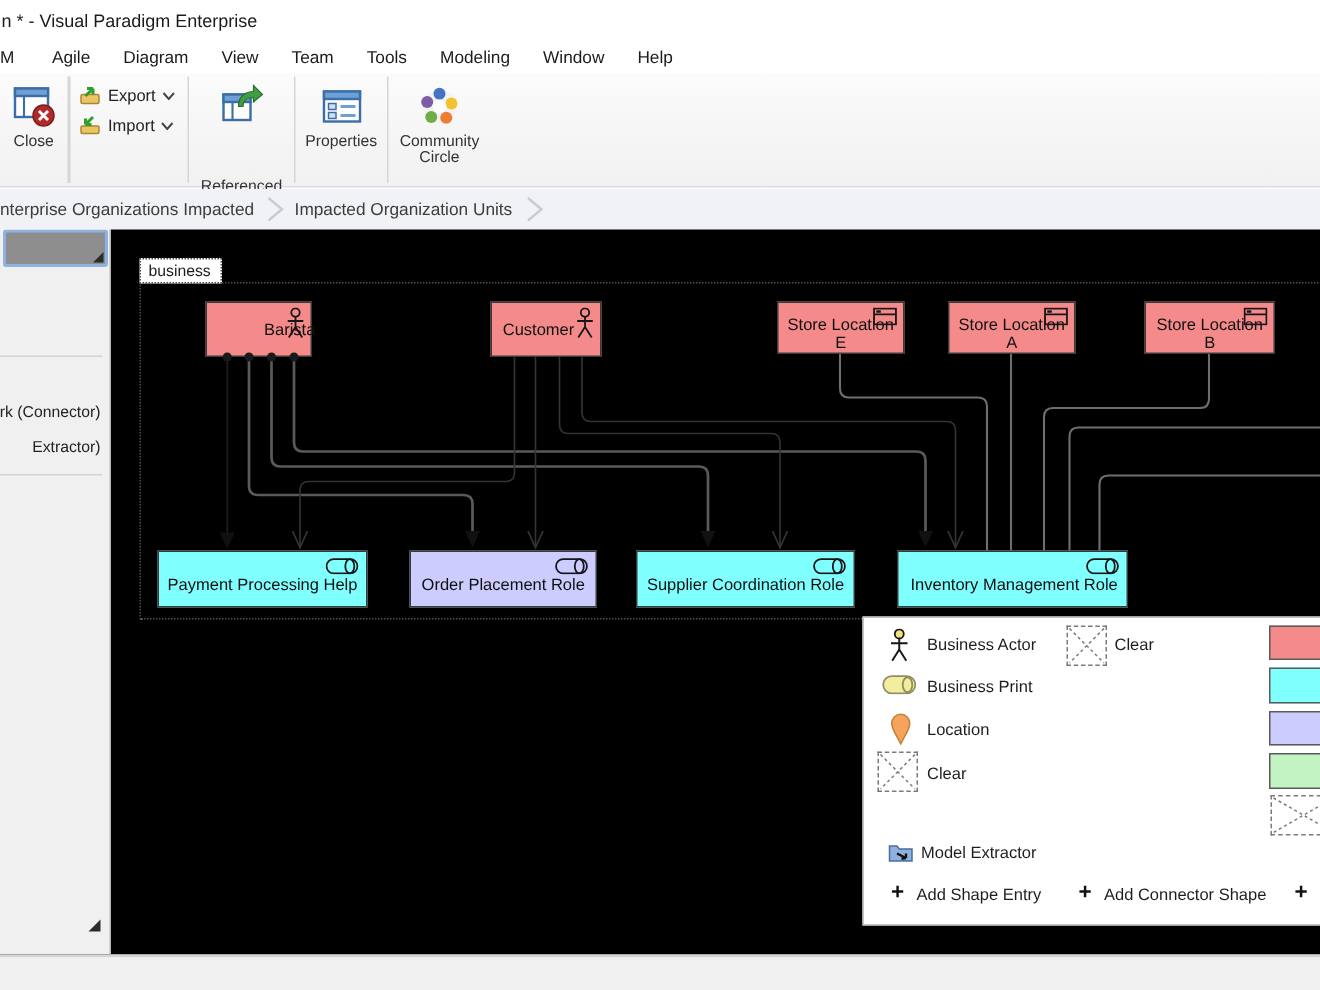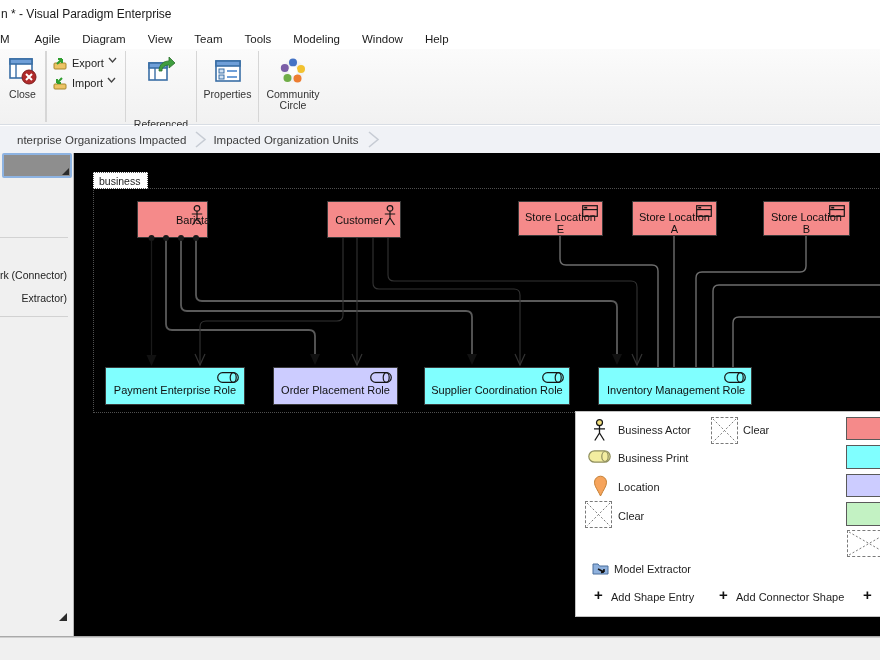--- a/index.html
+++ b/index.html
@@ -17,27 +17,27 @@
 
   
   .toolbar { position:absolute; left:0; top:49px; width:880px; height:76px;
              background:linear-gradient(#fbfbfb,#f1f1f1); border-bottom:1px solid #d8dde4; display:flex; align-items:stretch; }
   .tsep { width:1px; background:#d6d6d6; margin:2px 0; }
   .tbtn { display:flex; flex-direction:column; align-items:center; justify-content:flex-start; padding-top:6px; font-size:10.5px; color:#333; text-align:center; }
   .tbtn .ticon { width:32px; height:32px; display:flex; align-items:center; justify-content:center; }
   .tbtn .tlabel { margin-top:2px; line-height:11px; }
   .grp-close{width:45px;} .grp-print{width:47px;} .grp-expimp{width:78px;} .grp-ref{width:70px;gap:32px;} .grp-prop{width:61px;} .grp-comm{width:68px;}
   .expimp { display:flex; flex-direction:column; justify-content:flex-start; padding:8px 4px 0 6px; gap:7px; }
-  .eirow { display:flex; align-items:flex-start; gap:4px; font-size:11px; color:#222; }
+  .eirow { display:flex; align-items:center; gap:4px; font-size:11px; color:#222; }
   .chev { width:9px; height:6px; }
 
   
   .crumbbar { position:absolute; left:0; top:126px; width:880px; height:27px; background:#f0f2f6; display:flex; align-items:center; }
   .crumb { font-size:11.5px; color:#3c3c3c; white-space:nowrap; }
-  .crumb.c1 { margin-left:17px; }
+  .crumb.c1 { margin-left:0px; }
   .crumbchev { width:12px; height:17px; margin:0 6px 0 9px; }
 
   
   .main { position:absolute; left:0; top:153px; width:880px; height:484px; border-bottom:1px solid #a9a9a9; }
   .sidebar { position:absolute; left:0; top:0; width:74px; height:100%; background:#f0f0f0; border-right:1px solid #b5b5b5; overflow:hidden; }
   .sel-shape { position:absolute; left:2px; top:0px; width:70px; height:25px; background:#8e8e8e; border:2px solid #8db3e2; border-radius:2px; }
   .sel-shape .hndl { position:absolute; right:1px; bottom:1px; width:0; height:0; border-left:7px solid transparent; border-bottom:7px solid #2b2b2b; }
   .sdiv { position:absolute; left:0; width:68px; height:1px; background:#d2d2d2; }
   .sitem { position:absolute; right:6px; font-size:10.5px; color:#222; white-space:nowrap; }
   .sb-handle { position:absolute; right:6px; bottom:15px; width:0; height:0; border-left:8px solid transparent; border-bottom:8px solid #2b2b2b; }
@@ -227,21 +227,21 @@
       <div class="shape" style="left: 689px; top: 48px; width: 87px; height: 35px; background: rgb(245, 138, 138);">
         <span class="slabel" style="padding-top:8px;">Store Location B</span>
         <svg class="badge" style="right:4px; top:3px;" width="16" height="12" viewBox="0 0 16 12">
           <rect x="0.7" y="0.7" width="14.6" height="10.6" fill="none" stroke="#161616" stroke-width="1.2"></rect>
           <line x1="0.7" y1="4.6" x2="15.3" y2="4.6" stroke="#161616" stroke-width="1.2"></line>
           <rect x="2.2" y="1.9" width="3" height="1.6" fill="#161616"></rect>
         </svg>
       </div>
 
       <div class="shape" style="left: 31px; top: 214px; width: 140px; height: 38px; background: rgb(128, 255, 255);">
-        <span class="slabel" style="padding-top:8px;">Payment Enterprise Role</span>
+        <span class="slabel" style="padding-top:8px;">Payment Processing Help</span>
         <svg class="badge" style="right:5px; top:4px;" width="22" height="11" viewBox="0 0 22 11">
           <rect x="0.7" y="0.7" width="20.6" height="9.6" rx="4.8" fill="none" stroke="#161616" stroke-width="1.2"></rect>
           <ellipse cx="16.2" cy="5.5" rx="3" ry="4.8" fill="none" stroke="#161616" stroke-width="1.2"></ellipse>
         </svg>
       </div>
       <div class="shape" style="left: 199px; top: 214px; width: 125px; height: 38px; background: rgb(204, 204, 255);">
         <span class="slabel" style="padding-top:8px;">Order Placement Role</span>
         <svg class="badge" style="right:5px; top:4px;" width="22" height="11" viewBox="0 0 22 11">
           <rect x="0.7" y="0.7" width="20.6" height="9.6" rx="4.8" fill="none" stroke="#161616" stroke-width="1.2"></rect>
           <ellipse cx="16.2" cy="5.5" rx="3" ry="4.8" fill="none" stroke="#161616" stroke-width="1.2"></ellipse>

